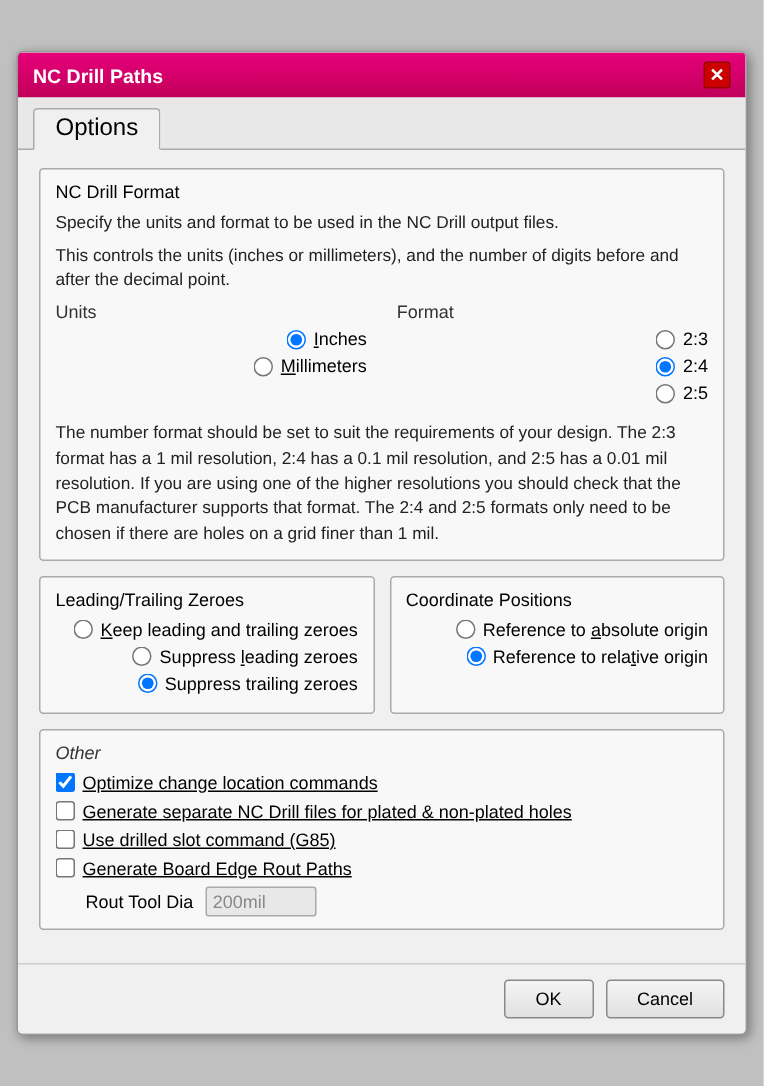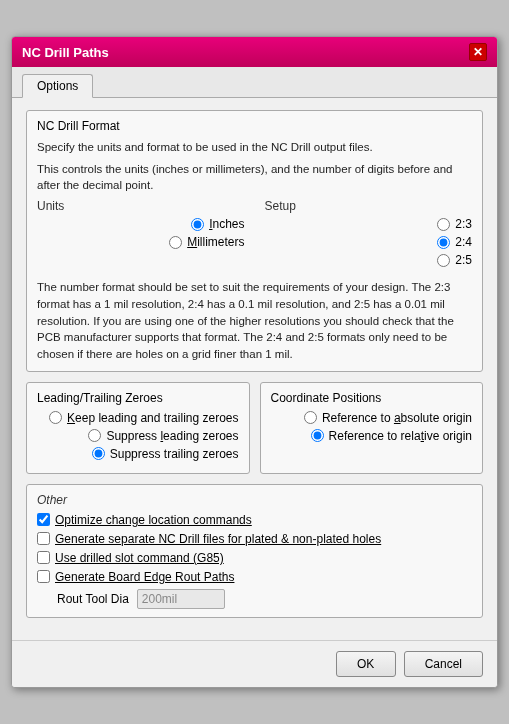--- a/index.html
+++ b/index.html
@@ -52,21 +52,21 @@
       border-bottom: 1px solid #aaa;
     }
     .tab {
       display: inline-block;
       padding: 4px 14px;
       background: #f0f0f0;
       border: 1px solid #aaa;
       border-bottom: 1px solid #f0f0f0;
       border-radius: 3px 3px 0 0;
       cursor: pointer;
-      font-size: 12px;
+      font-size: 16px;
       position: relative;
       bottom: -1px;
     }
     .content {
       padding: 12px 14px;
       background: #f0f0f0;
     }
     .section-box {
       border: 1px solid #aaa;
       border-radius: 3px;
@@ -159,21 +159,21 @@
     }
     .rout-row {
       display: flex;
       align-items: center;
       gap: 8px;
       margin-left: 20px;
       margin-top: 4px;
       font-size: 12px;
     }
     .rout-input {
-      width: 88px;
+      width: 74px;
       padding: 2px 4px;
       border: 1px solid #aaa;
       border-radius: 2px;
       background: #e8e8e8;
       font-size: 12px;
       color: #888;
     }
     .bottom-bar {
       display: flex;
       justify-content: flex-end;
@@ -226,21 +226,21 @@
           </div>
           <div class="radio-row">
             <input type="radio" name="units" id="mm" style="">
             <label for="mm">
               <span class="underline">M</span>illimeters
             </label>
           </div>
         </div>
 
         <div class="format-col">
-          <div class="col-label">Setup</div>
+          <div class="col-label">Format</div>
           <div class="radio-row">
             <input type="radio" name="format" id="f23" style="">
             <label for="f23">2:3</label>
           </div>
           <div class="radio-row">
             <input type="radio" name="format" id="f24" checked="" style="">
             <label for="f24">2:4</label>
           </div>
           <div class="radio-row">
             <input type="radio" name="format" id="f25" style="">

